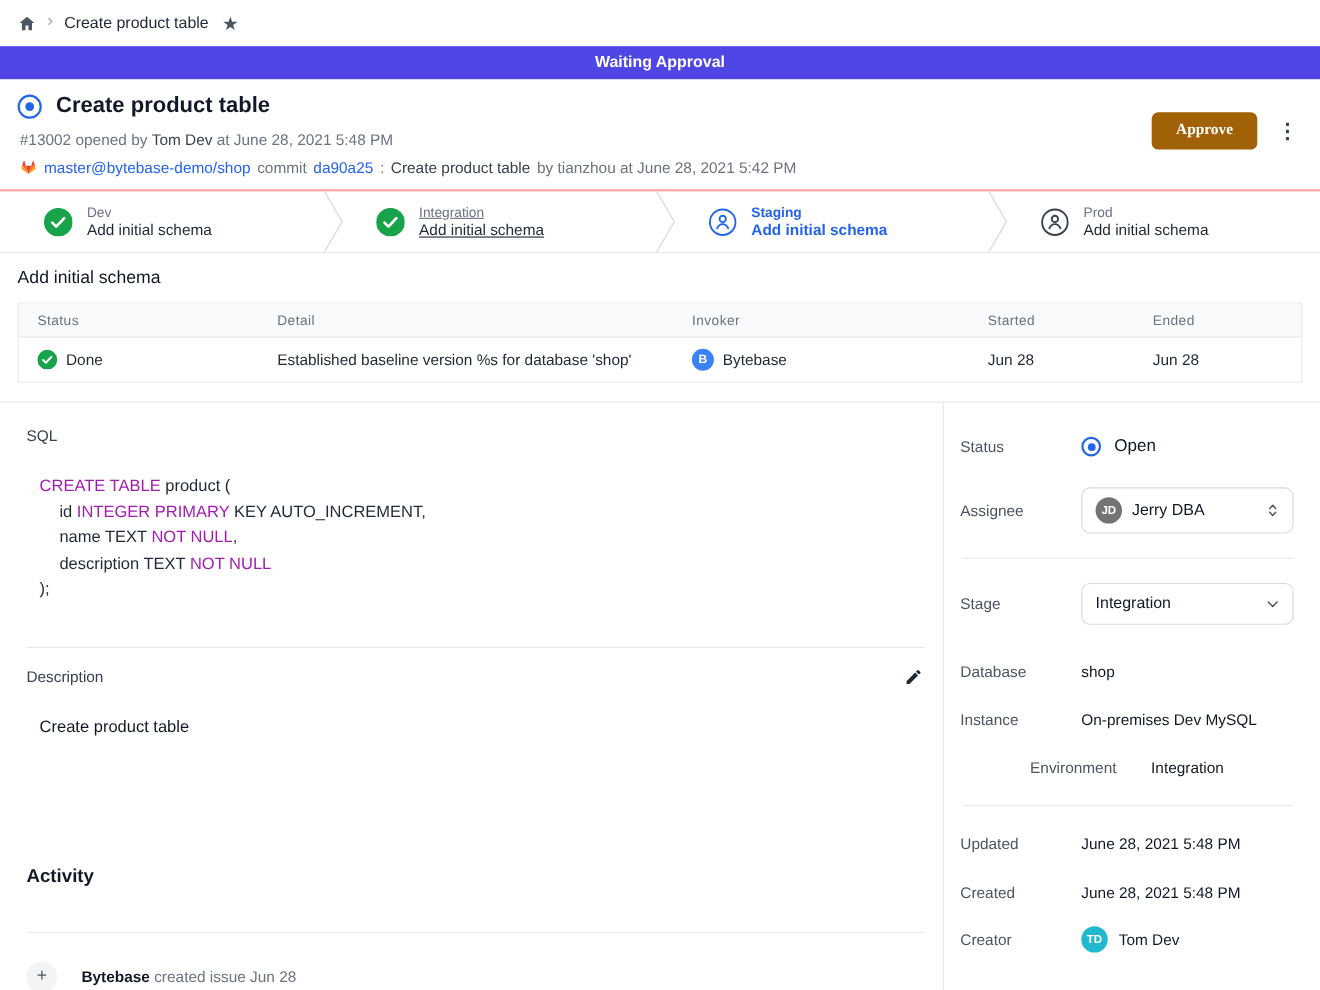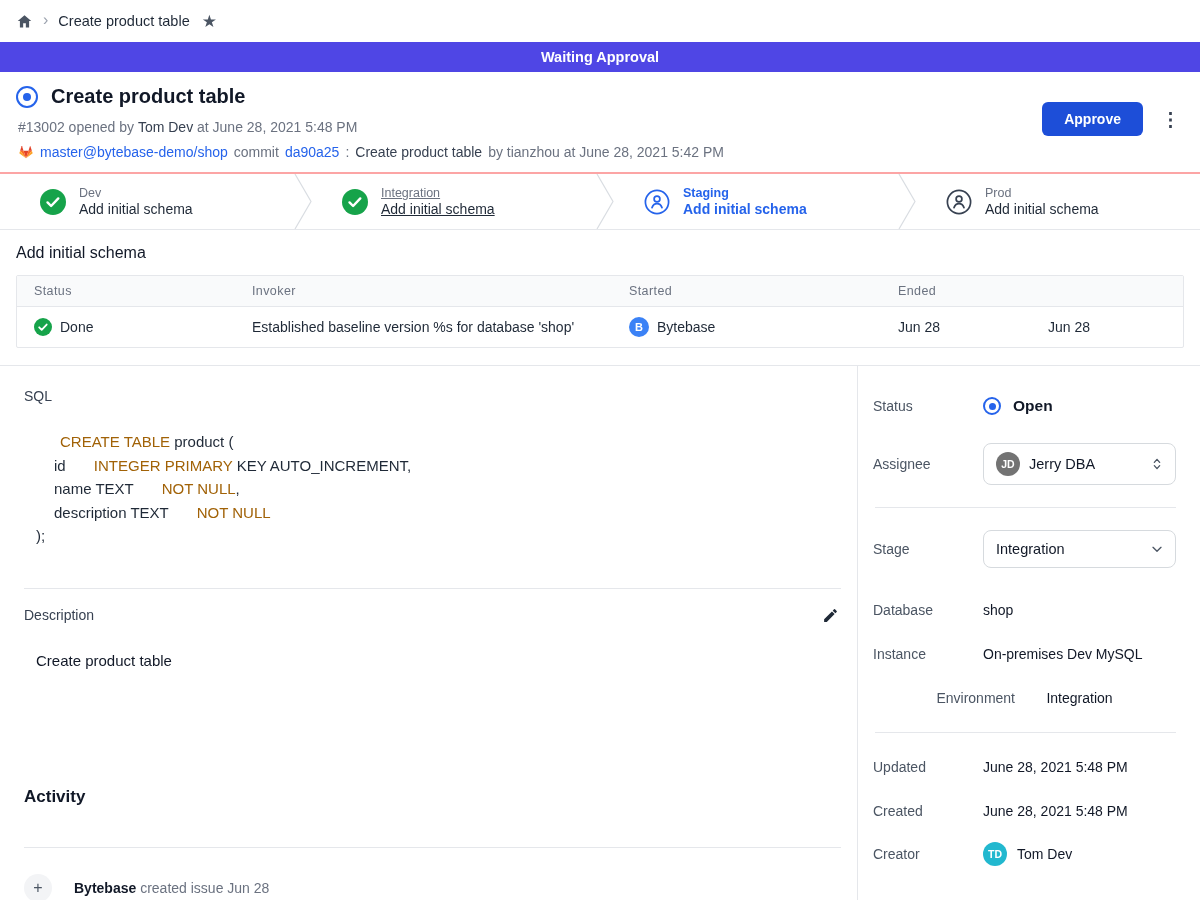--- a/index.html
+++ b/index.html
@@ -24,23 +24,23 @@
                display:flex; align-items:center; justify-content:center; flex:none; }
   .open-icon::after { content:""; width:8px; height:8px; border-radius:50%; background:#2563eb; }
   .open-icon.sm { width:18px; height:18px; }
   .open-icon.sm::after { width:7px; height:7px; }
   h1.issue-title { font-size:20px; font-weight:700; color:#111827; }
   .meta { margin:11px 0 0 2px; font-size:14px; color:#6b7280; }
   .meta .dark { color:#374151; font-weight:500; }
   .meta.vcs { display:flex; align-items:center; gap:6px; margin-top:9px; }
   .link { color:#2563eb; text-decoration:none; cursor:pointer; }
   .header-actions { position:absolute; right:16px; top:30px; display:flex; align-items:center; gap:14px; }
-  .btn-approve { background:#1d4ed8; color:#fff; border:none; border-radius:6px;
+  .btn-approve { background:#a16207; color:#fff; border:none; border-radius:6px;
                  font-size:14px; font-weight:600; padding:9px 22px; cursor:pointer;
-                 font-family:Liberation Sans, sans-serif; }
+                 font-family:Liberation Serif, serif; }
   .kebab { font-size:19px; color:#374151; line-height:1; cursor:pointer; letter-spacing:0;
            padding:2px 4px; font-weight:700; }
 
   
   .pipeline { height:58px; border-top:2px solid #fca5a5; border-bottom:1px solid #e5e7eb;
               display:flex; align-items:stretch; }
   .stage { flex:1; display:flex; align-items:center; gap:13px; padding-left:30px; cursor:pointer; }
   .stage:first-child { padding-left:40px; }
   .stage-icon { width:26px; height:26px; flex:none; }
   .stage-text .env { font-size:12.5px; color:#6b7280; margin-bottom:1px; }
@@ -70,21 +70,21 @@
   .content { flex:1; display:flex; border-top:1px solid #e5e7eb; margin-top:17px; min-height:0; }
   .main-col { width:858px; flex:none; padding:22px 16px 0 24px; border-right:1px solid #e5e7eb;
               overflow:hidden; }
   .side-col { flex:1; padding:24px 24px 0 15px; overflow:hidden; }
 
   
   .sql-label { font-size:14px; color:#374151; }
   .code { margin:26px 0 0 12px; font-size:15px; line-height:23.5px; color:#1f2937; }
   .code .ln { white-space:pre; }
   .code .ln.indent { padding-left:18px; }
-  .code .kw { color:#a16207;margin-left:24px; }
+  .code .kw { color:#a21caf; }
 
   .hr { border:none; border-top:1px solid #e5e7eb; margin:0; }
   .main-col .hr { margin-top:40px; }
 
   
   .desc-head { display:flex; align-items:center; justify-content:space-between; margin-top:16px; }
   .desc-label { font-size:14px; color:#374151; }
   .edit-btn { cursor:pointer; display:flex; padding:2px; }
   .desc-text { margin:26px 0 0 12px; font-size:15px; color:#111827; }
 
@@ -95,21 +95,21 @@
   .tl-item { display:flex; align-items:center; gap:22px; position:relative; }
   .tl-icon { width:28px; height:28px; border-radius:50%; background:#f3f4f6; color:#4b5563;
              font-size:16px; display:flex; align-items:center; justify-content:center; flex:none; }
   .tl-text { font-size:14px; color:#6b7280; }
   .tl-text .dark { color:#111827; font-weight:700; }
 
   
   .side-row { display:flex; align-items:center; min-height:24px; }
   .side-label { width:110px; flex:none; font-size:14px; color:#4b5563; }
   .side-value { font-size:14px; color:#111827; font-weight:500; }
-  .side-value.lg { font-size:15.5px; font-weight:700; display:flex; align-items:center; gap:12px;justify-content:center; }
+  .side-value.lg { font-size:15.5px; font-weight:400; display:flex; align-items:center; gap:12px;justify-content:center; }
   .side-select { width:197px; height:42px; border:1px solid #d6dade; border-radius:8px;
                  display:flex; align-items:center; gap:9px; padding:0 10px 0 12px;
                  cursor:pointer; background:#fff; }
   .side-select .sel-text { flex:1; font-size:14.5px; color:#111827; }
   .side-select.short { height:38px; }
   .side-hr { border:none; border-top:1px solid #e5e7eb; margin:22px 0 22px 2px; }
   .row-status   { margin-top:4px; }
   .row-assignee { margin-top:25px;justify-content:center; }
   .row-stage    { }
   .row-db       { margin-top:30px; }
@@ -240,20 +240,21 @@
         <div class="task">Add initial schema</div>
       </span>
     </div>
   </div>
 
   <div class="task-section">
     <h2>Add initial schema</h2>
     <div class="task-table">
       <div class="t-head">
         <div>Status</div>
+        <div>Detail</div>
         <div>Invoker</div>
         <div>Started</div>
         <div>Ended</div>
       </div>
       <div class="t-row">
         <div>
           <span class="check-badge">
             <svg width="18" height="18" viewBox="0 0 26 26">
                 <circle cx="13" cy="13" r="13" fill="#16a34a"></circle>
                 <path d="M7.5 13.4l3.6 3.6 7.2-7.6" fill="none" stroke="#fff" stroke-width="2.6" stroke-linecap="round" stroke-linejoin="round"></path>

